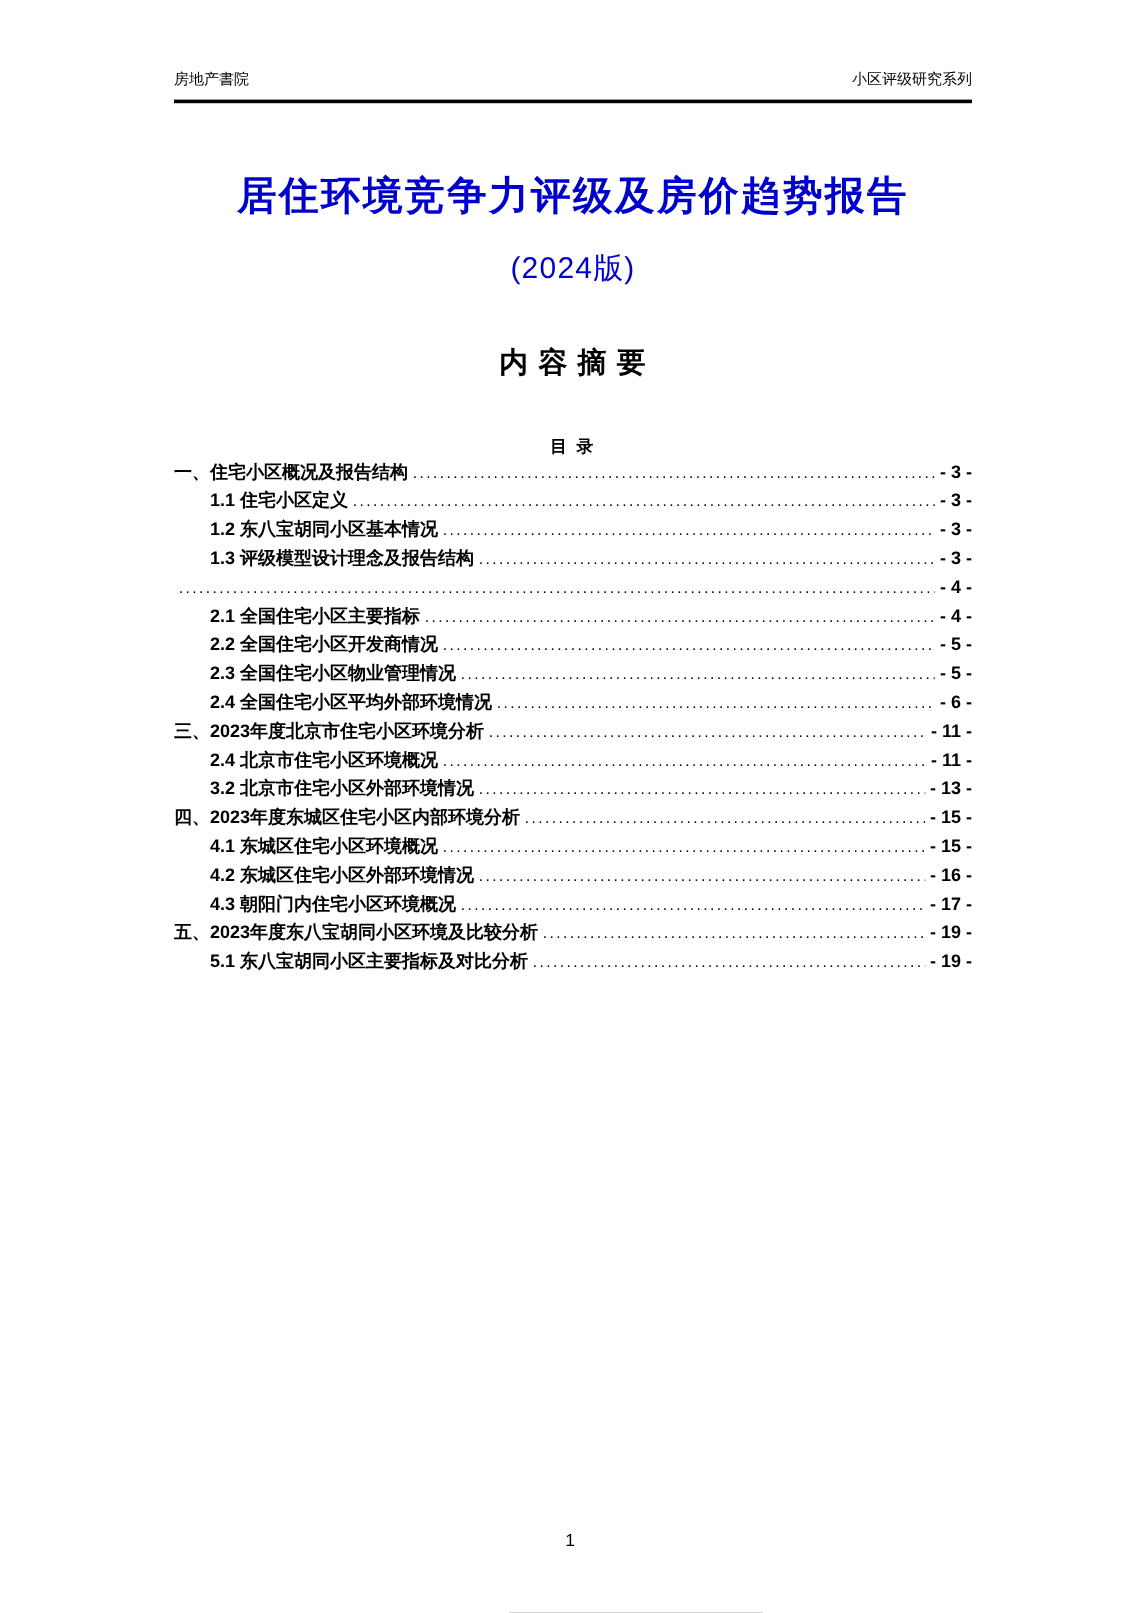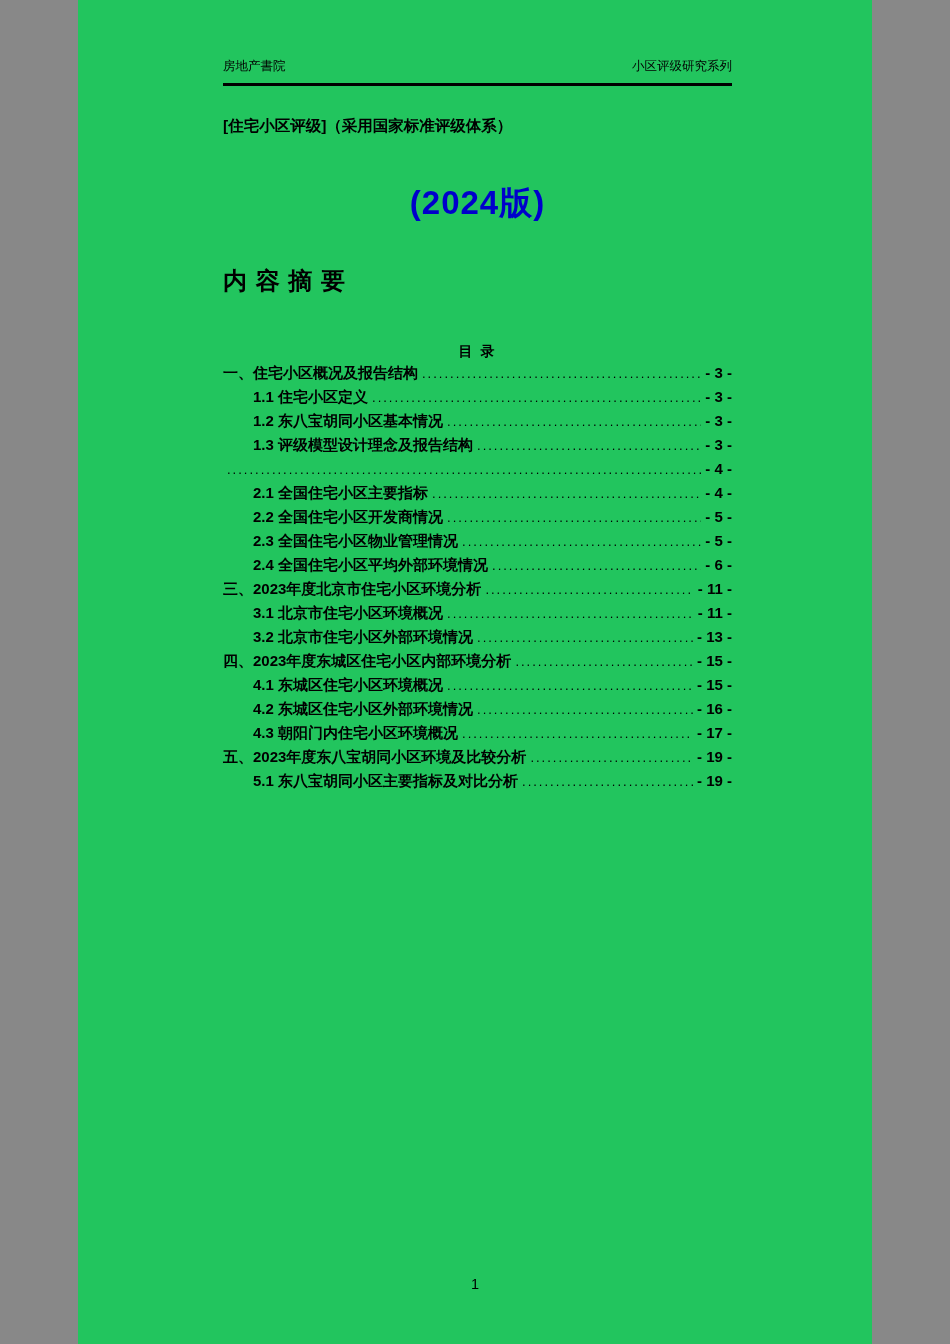--- a/index.html
+++ b/index.html
@@ -2,24 +2,24 @@
 <html><head>
 <meta charset="utf-8">
 <style>
   html, body {
     margin: 0;
     padding: 0;
     background: #888;
   }
   .page {
     position: relative;
-    width: 794px;
+    width: 950px;
     height: 1344px;
     margin: 0 auto;
-    background: #22c55e;
+    background: #ffffff;
     box-sizing: border-box;
     padding: 58px 140px 0 145px;
     font-family: "Liberation Serif", "DejaVu Serif", serif;
     color: #000;
     overflow: hidden;
   }
   
   .doc-header {
     display: flex;
     justify-content: space-between;
@@ -42,30 +42,30 @@
     text-align: center;
     font-family: "Liberation Sans", "DejaVu Sans", sans-serif;
   }
   .doc-title {
     font-size: 33px;
     font-weight: bold;
     line-height: 62px;
     letter-spacing: 2px;
   }
   .doc-title-edition {
-    font-size: 33px;
-    font-weight: bold;
+    font-size: 25px;
+    font-weight: normal;
     line-height: 40px;
-    margin-top: 24px;
+    margin-top: 10px;
     letter-spacing: 1px;
   }
   
   .abstract-heading {
     margin-top: 42px;
-    text-align: left;
+    text-align: center;
     font-size: 24px;
     font-weight: bold;
     font-family: "Liberation Sans", "DejaVu Sans", sans-serif;
     letter-spacing: 1px;
   }
   .abstract-paragraph {
     margin-top: 10px;
     font-size: 21px;
     line-height: 50px;
     text-align: justify;
@@ -126,23 +126,23 @@
 </head>
 <body>
 
 <div class="page">
 
   <div class="doc-header">
     <span>房地产書院</span>
     <span>小区评级研究系列</span>
   </div>
 
-  <div class="doc-subtitle">[住宅小区评级]（采用国家标准评级体系）</div>
 
   <div class="title-block">
+    <div class="doc-title" style="color: rgb(0, 0, 204);">居住环境竞争力评级及房价趋势报告</div>
     <div class="doc-title doc-title-edition" style="color: rgb(0, 0, 204);">(2024版)</div>
   </div>
 
   <div class="abstract-heading">内 容 摘 要</div>
 
 
   <div class="toc-heading">目 录</div>
 
   <div class="toc-list">
       <div class="toc-row">
@@ -188,21 +188,21 @@
         <span class="toc-label">2.4 全国住宅小区平均外部环境情况</span>
         <span class="toc-dots">........................................................................................................................................................................................................</span>
         <span class="toc-page">- 6 -</span>
       </div>
       <div class="toc-row">
         <span class="toc-label">三、2023年度北京市住宅小区环境分析</span>
         <span class="toc-dots">........................................................................................................................................................................................................</span>
         <span class="toc-page">- 11 -</span>
       </div>
       <div class="toc-row toc-sub">
-        <span class="toc-label">3.1 北京市住宅小区环境概况</span>
+        <span class="toc-label">2.4 北京市住宅小区环境概况</span>
         <span class="toc-dots">........................................................................................................................................................................................................</span>
         <span class="toc-page">- 11 -</span>
       </div>
       <div class="toc-row toc-sub">
         <span class="toc-label">3.2 北京市住宅小区外部环境情况</span>
         <span class="toc-dots">........................................................................................................................................................................................................</span>
         <span class="toc-page">- 13 -</span>
       </div>
       <div class="toc-row">
         <span class="toc-label">四、2023年度东城区住宅小区内部环境分析</span>

